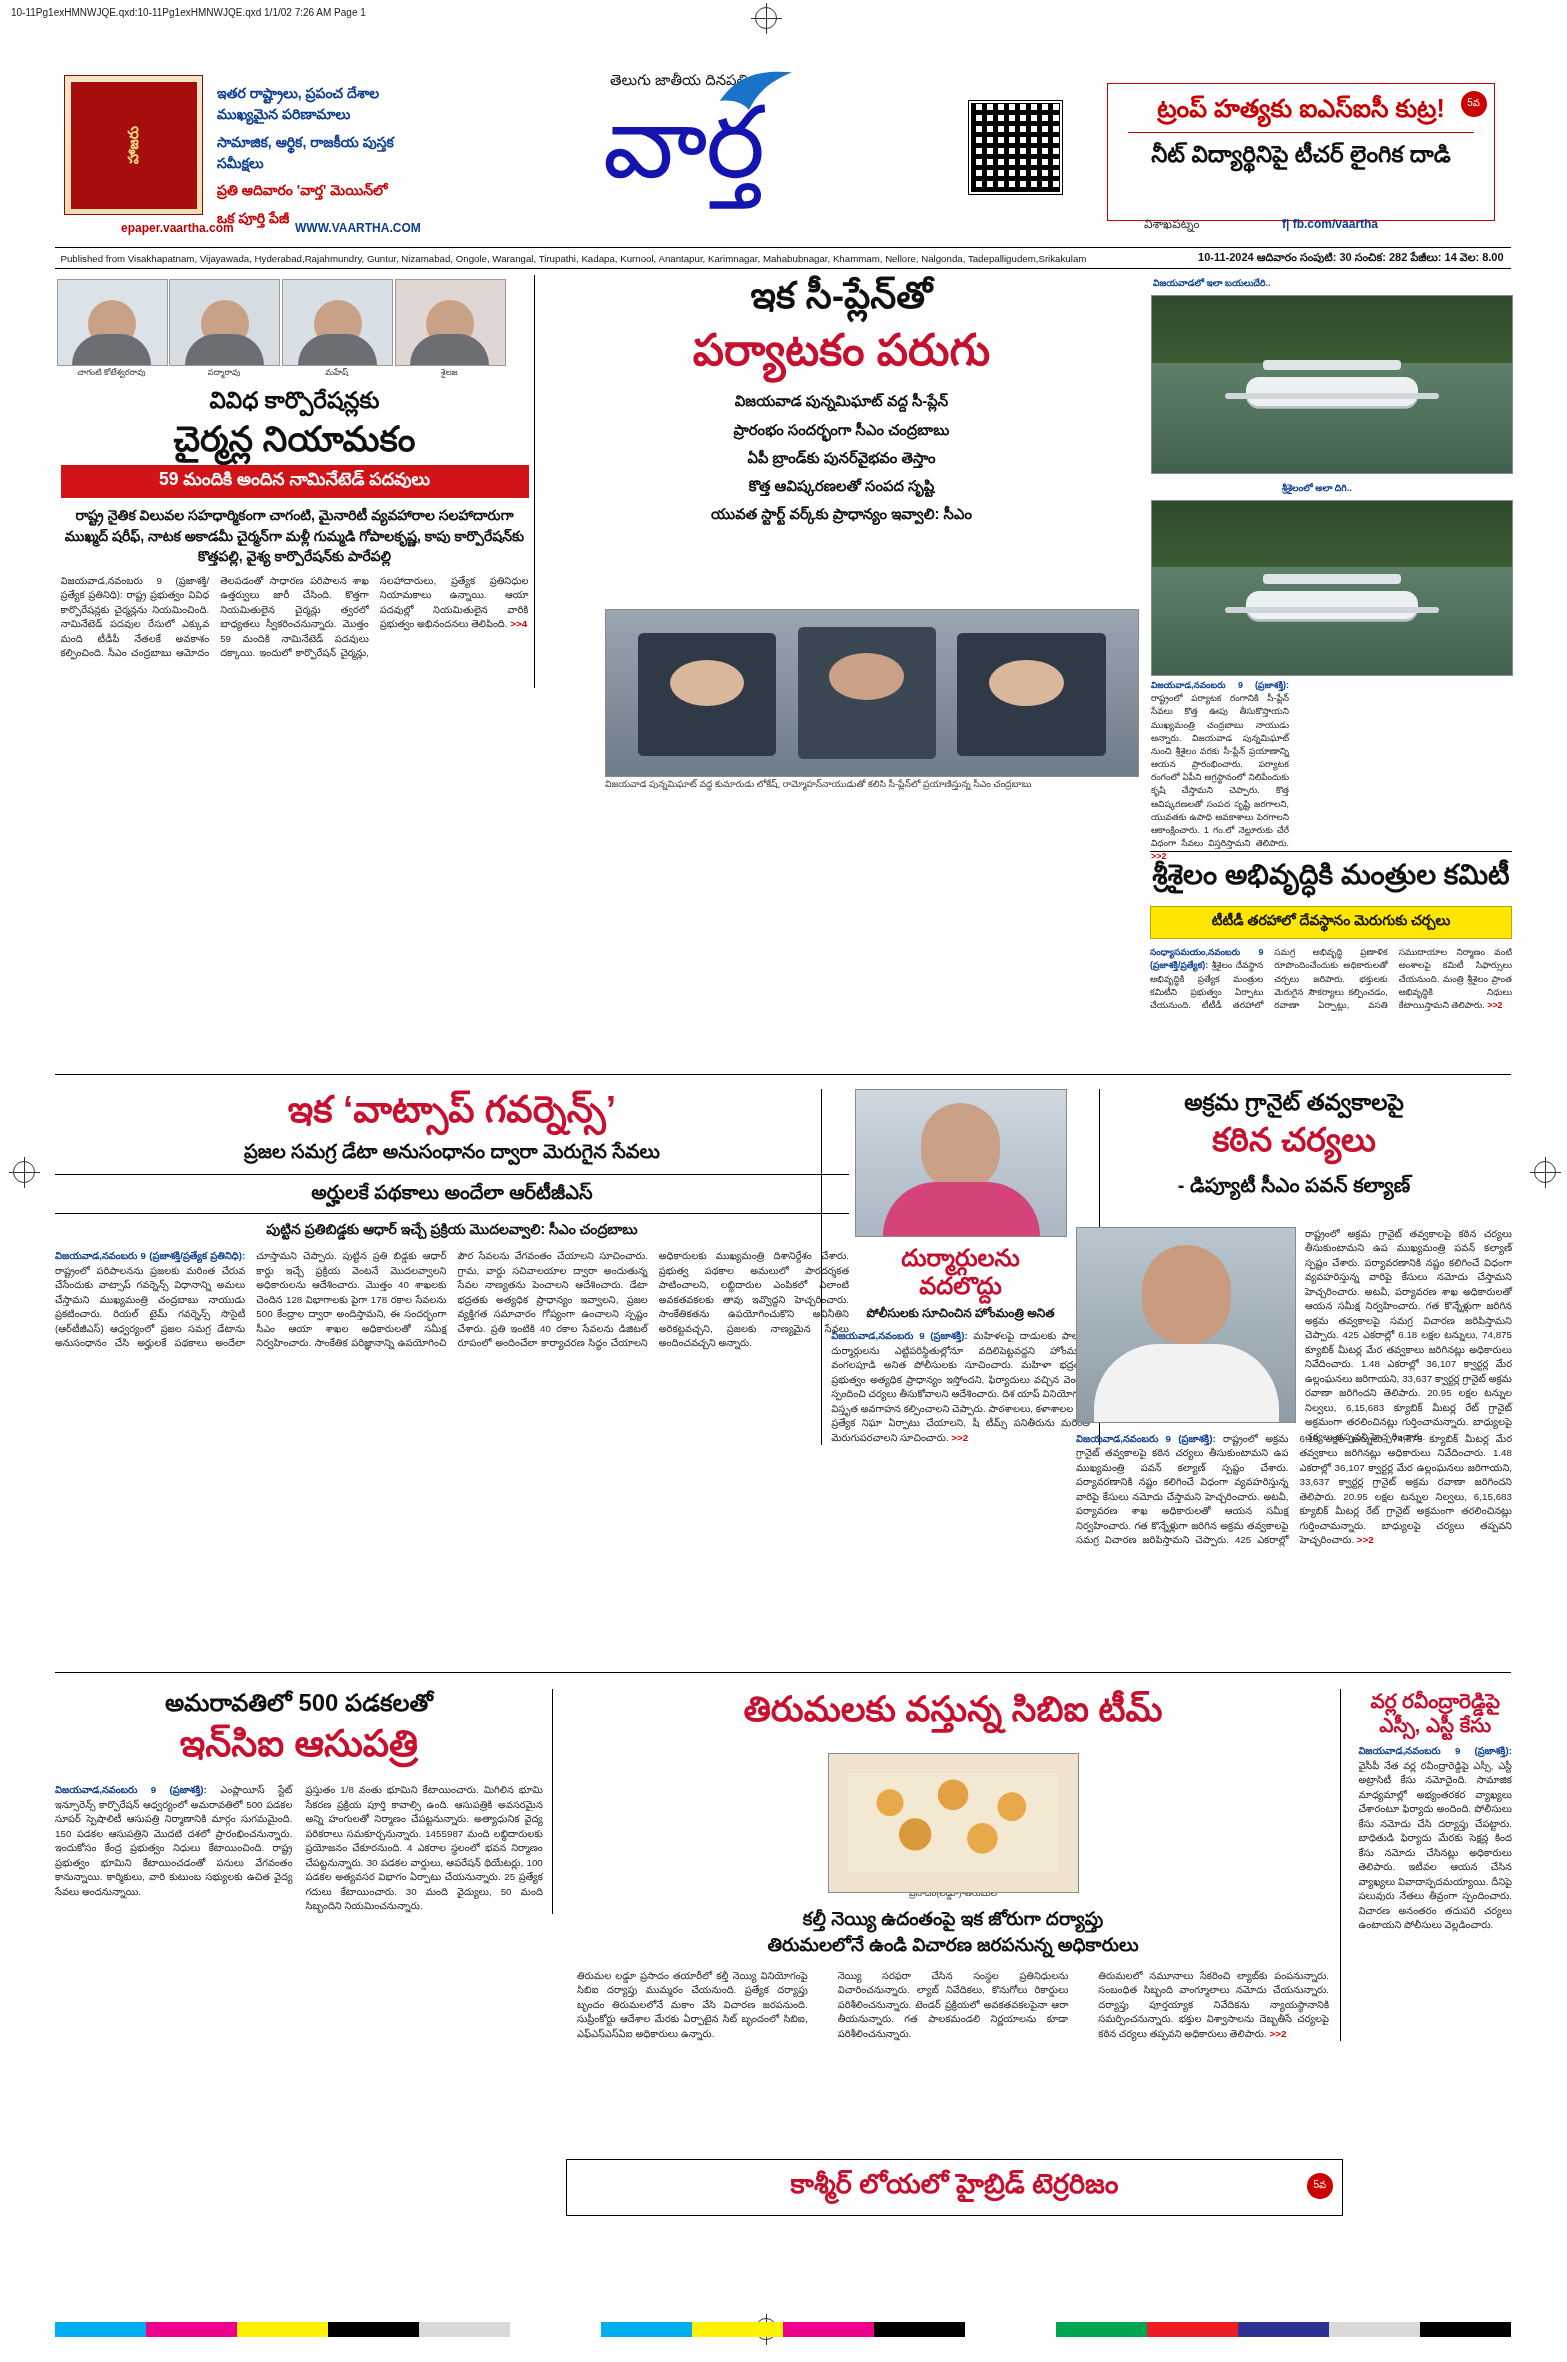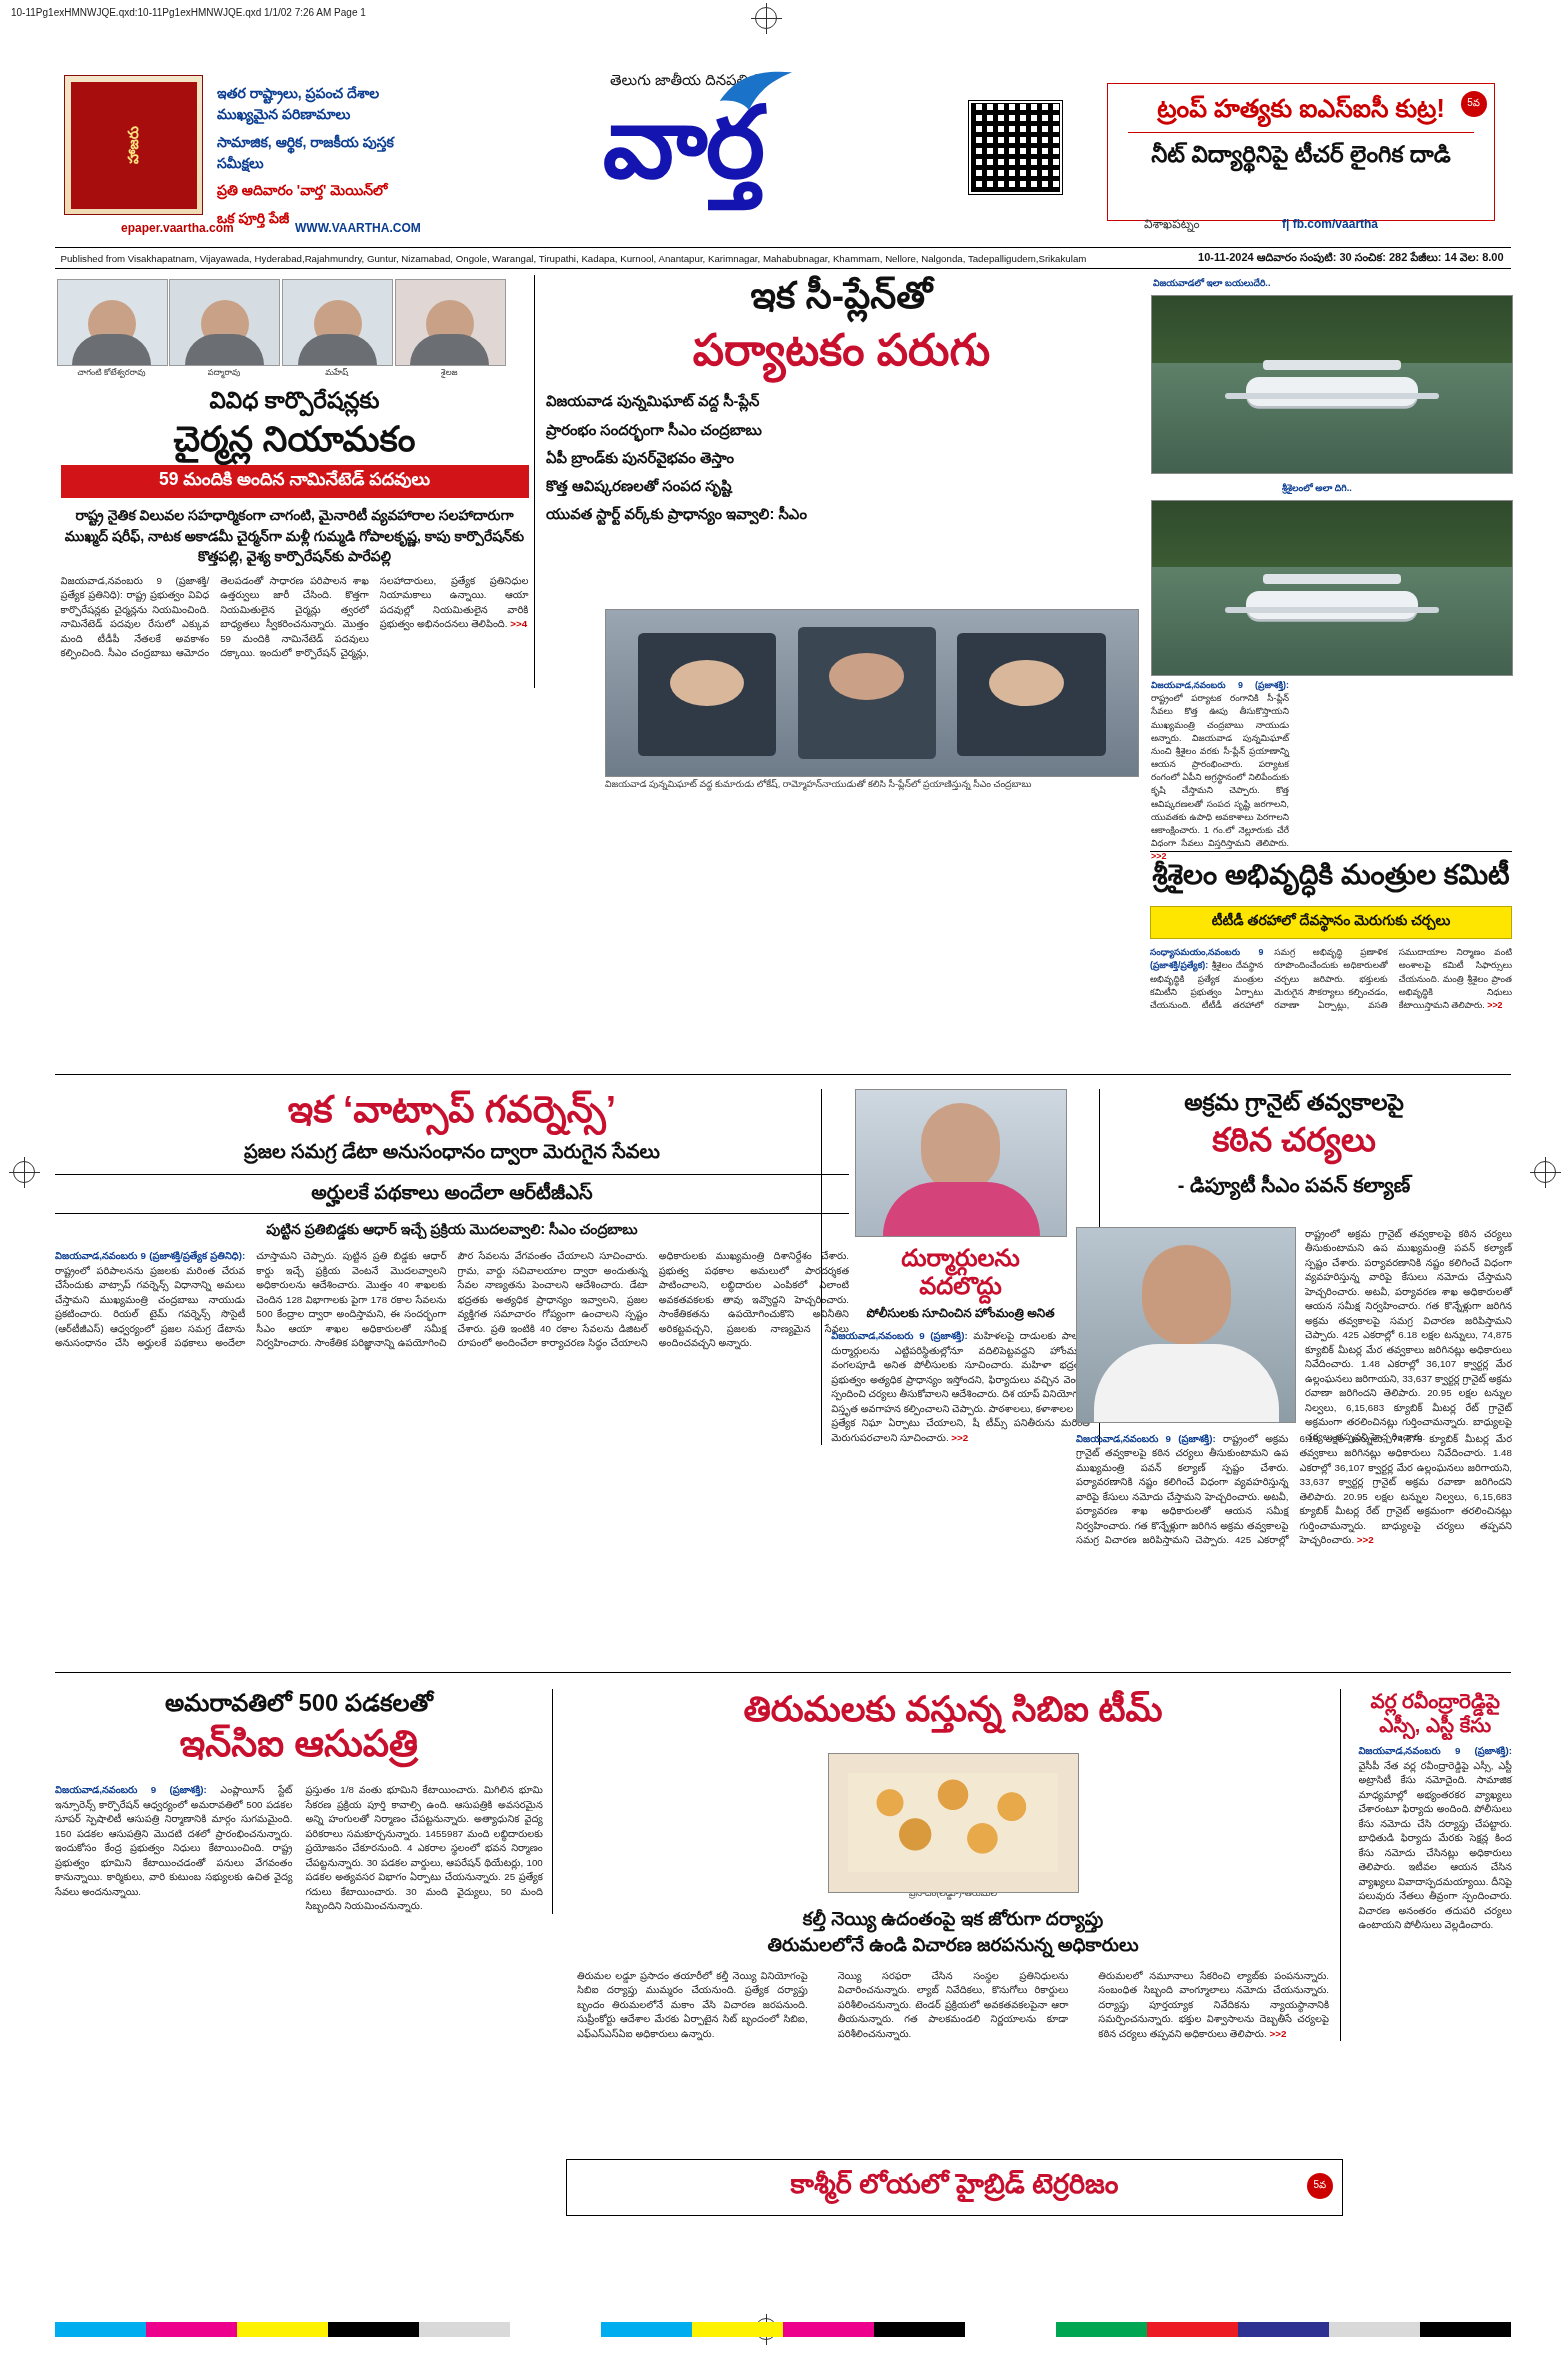--- a/index.html
+++ b/index.html
@@ -17,21 +17,21 @@
 
   
   .masthead{position:absolute;left:0;top:0;width:1456px;height:231px;}
   .mh-left{position:absolute;left:9.2px;top:20px;width:137px;height:138px;border:0.9px solid #8a0b0b;background:linear-gradient(180deg,#f3e6c8,#efdcb4);overflow:hidden;}
   .mh-left .inner{position:absolute;inset:5.5px;background:#a80d0d;color:#ffe680;display:flex;align-items:center;justify-content:center;text-align:center;font-size:14px;line-height:1.25;font-weight:bold;writing-mode:vertical-rl;transform:rotate(180deg);}
   .mh-bullets{position:absolute;left:162px;top:28px;width:212px;font-size:14px;line-height:1.5;color:#0b3d91;font-weight:bold;}
   .mh-bullets div{margin-bottom:6.5px;}
   .mh-bullets .red{color:#c00;}
   .mh-center{position:absolute;left:388px;top:16.6px;width:480px;text-align:center;}
   .mh-kicker{font-size:14.8px;color:#111;margin-bottom:1.8px;}
-  .mh-title{font-size:100px;line-height:0.98;font-weight:bold;color:#1414b0;letter-spacing:-1.8px;}
+  .mh-title{font-size:100px;line-height:0.98;font-weight:normal;color:#1414b0;letter-spacing:-1.8px;}
   .bird{position:absolute;left:661px;top:13px;font-size:48px;color:#1a73c8;transform:rotate(-8deg);}
   .qr{position:absolute;left:914px;top:46px;width:89px;height:89px;background:
       repeating-linear-gradient(90deg,#000 0 5.5px,#fff 5.5px 11px),
       repeating-linear-gradient(0deg,#000 0 5.5px,transparent 5.5px 11px);
       background-blend-mode:multiply;border:2.8px solid #fff;outline:0.9px solid #000;}
   .mh-right{position:absolute;left:1052px;top:28px;width:388px;height:138px;border:1.8px solid #c00;background:#fff;text-align:center;padding-top:9.2px;box-sizing:border-box;}
   .mh-right .l1{color:#c00;font-size:25px;font-weight:bold;line-height:1.25;}
   .mh-right hr{border:0;border-top:1.8px solid #c00;margin:7.4px 20px;}
   .mh-right .l2{color:#111;font-size:23px;font-weight:bold;line-height:1.3;}
   .mh-right .stamp{position:absolute;right:7.4px;top:7.4px;width:26px;height:26px;border-radius:50%;background:#c00;color:#fff;font-size:10px;display:flex;align-items:center;justify-content:center;}
@@ -64,21 +64,21 @@
   .lead-h1{font-size:23px;font-weight:bold;text-align:center;margin:7.4px 0 1.8px;}
   .lead-h2{font-size:35px;font-weight:bold;text-align:center;color:#111;line-height:1.05;}
   .redbar{margin:7.4px 5.5px;background:#d21317;color:#fff;font-size:17.5px;font-weight:bold;text-align:center;padding:4.6px 0;}
   .lead-sub{font-size:14px;font-weight:bold;line-height:1.45;text-align:center;padding:0 5.5px;}
 
   
   #mainhead{left:491px;top:220px;width:591px;}
   .mh-l1{font-size:37px;font-weight:bold;text-align:center;color:#111;}
   .mh-l2{font-size:44px;font-weight:bold;text-align:center;color:#c8102e;line-height:1.1;}
   .bullets{margin-top:13px;font-size:14.8px;font-weight:bold;line-height:1.9;color:#111;}
-  .bullets div{border-bottom:0;}
+  .bullets div{border-bottom:0;text-align:center;}
 
   
   .photo{position:absolute;border:0.9px solid #8a8a8a;overflow:hidden;}
   .cap-s{font-size:9.2px;color:#333;}
   .water{position:absolute;inset:0;background:linear-gradient(180deg,#7f9c86 0%,#5d7f68 40%,#42614f 100%);}
   .trees{position:absolute;left:0;top:0;width:100%;height:38%;background:linear-gradient(180deg,#2f4a2c,#3c5c34);}
   .plane{position:absolute;left:26%;top:46%;width:48%;height:16%;background:#eef1f3;border-radius:13px;box-shadow:0 2.8px 0 #b9c1c6;}
   .plane:before{content:"";position:absolute;left:10%;top:-62%;width:80%;height:36%;background:#dfe4e8;border-radius:3.7px;}
   .plane:after{content:"";position:absolute;left:-12%;top:55%;width:124%;height:22%;background:#cfd6db;border-radius:5.5px;}
 

